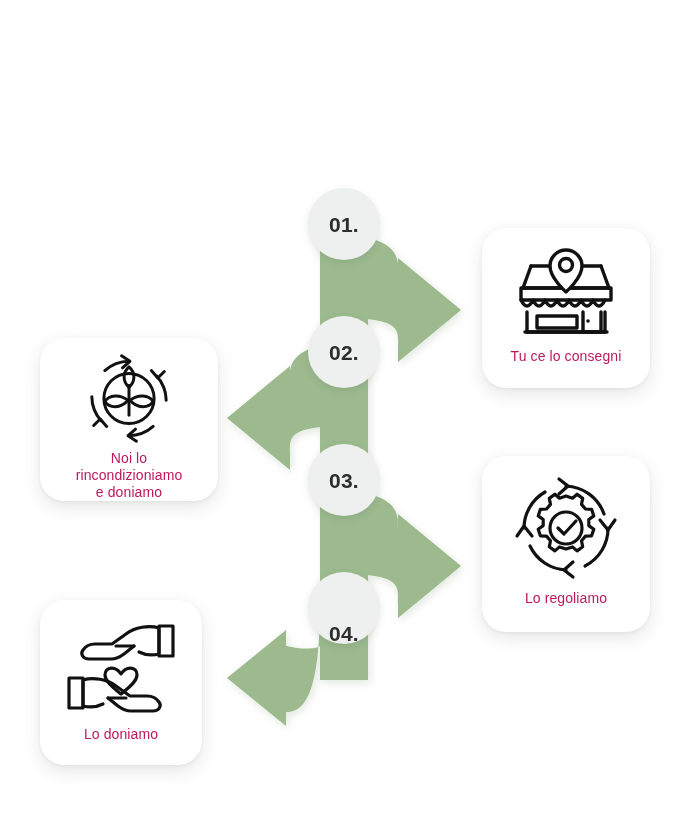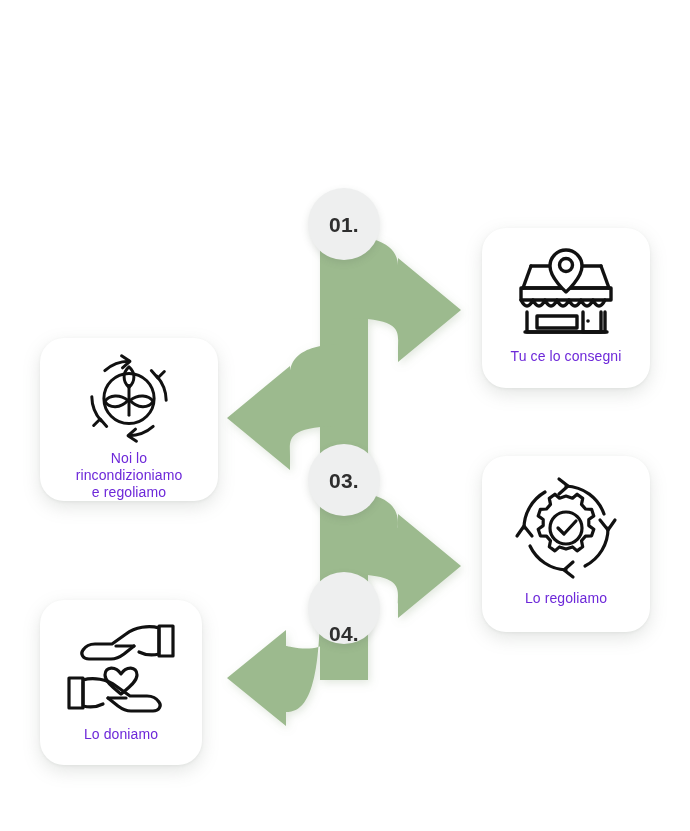--- a/index.html
+++ b/index.html
@@ -68,21 +68,21 @@
     flex-direction: column;
     align-items: center;
     justify-content: flex-start;
     box-sizing: border-box;
   }
   .card-icon {
     display: block;
   }
   .card-label {
     font-size: 14px;
-    color: #6d28d9;
+    color: #be185d;
     text-align: center;
     line-height: 17px;
     letter-spacing: 0.1px;
     white-space: pre-line;
   }
 
   #card-shop {
     left: 482px;
     top: 228px;
     width: 168px;
@@ -168,20 +168,23 @@
                L 286 726
                L 286 712
                C 300 712, 320 704, 320 604
                Z"></path>
     </g>
   </svg>
 
   <div class="step-badge" id="badge-01">
     <span class="step-num">01.</span>
   </div>
+  <div class="step-badge" id="badge-02">
+    <span class="step-num">02.</span>
+  </div>
   <div class="step-badge" id="badge-03">
     <span class="step-num">03.</span>
   </div>
   <div class="step-badge" id="badge-04">
     <span class="step-num">04.</span>
   </div>
 
   <div class="icon-card" id="card-shop">
     <svg class="card-icon" width="106" height="96" viewBox="0 0 106 96">
       <g fill="none" stroke="#111111" stroke-width="3.4" stroke-linejoin="round" stroke-linecap="round">
@@ -234,21 +237,21 @@
 
       <g fill="none" stroke="#111111" stroke-width="3.2" stroke-linejoin="round" stroke-linecap="round">
         <path d="M52 68 V36"></path>
         <path d="M52 38 c-7 -6 -7 -16 0 -22 c7 6 7 16 0 22 Z"></path>
         <path d="M51 52 c-9 -7 -20 -6 -25 1 c5 8 17 8 25 -1 Z"></path>
         <path d="M53 52 c9 -7 20 -6 25 1 c-5 8 -17 8 -25 -1 Z"></path>
       </g>
     </svg>
     <div class="card-label">Noi lo
 rincondizioniamo
-e regoliamo</div>
+e doniamo</div>
   </div>
 
   <div class="icon-card" id="card-gear">
     <svg class="card-icon" width="106" height="108" viewBox="0 0 106 108">
       <g fill="none" stroke="#111111" stroke-width="3.2" stroke-linejoin="round" stroke-linecap="round">
 
         <path d="M53 12 A42 42 0 0 1 91 40"></path>
         <path d="M46 5 L55 12 L46 20"></path>
 
         <path d="M95 54 A42 42 0 0 1 72 92"></path>

